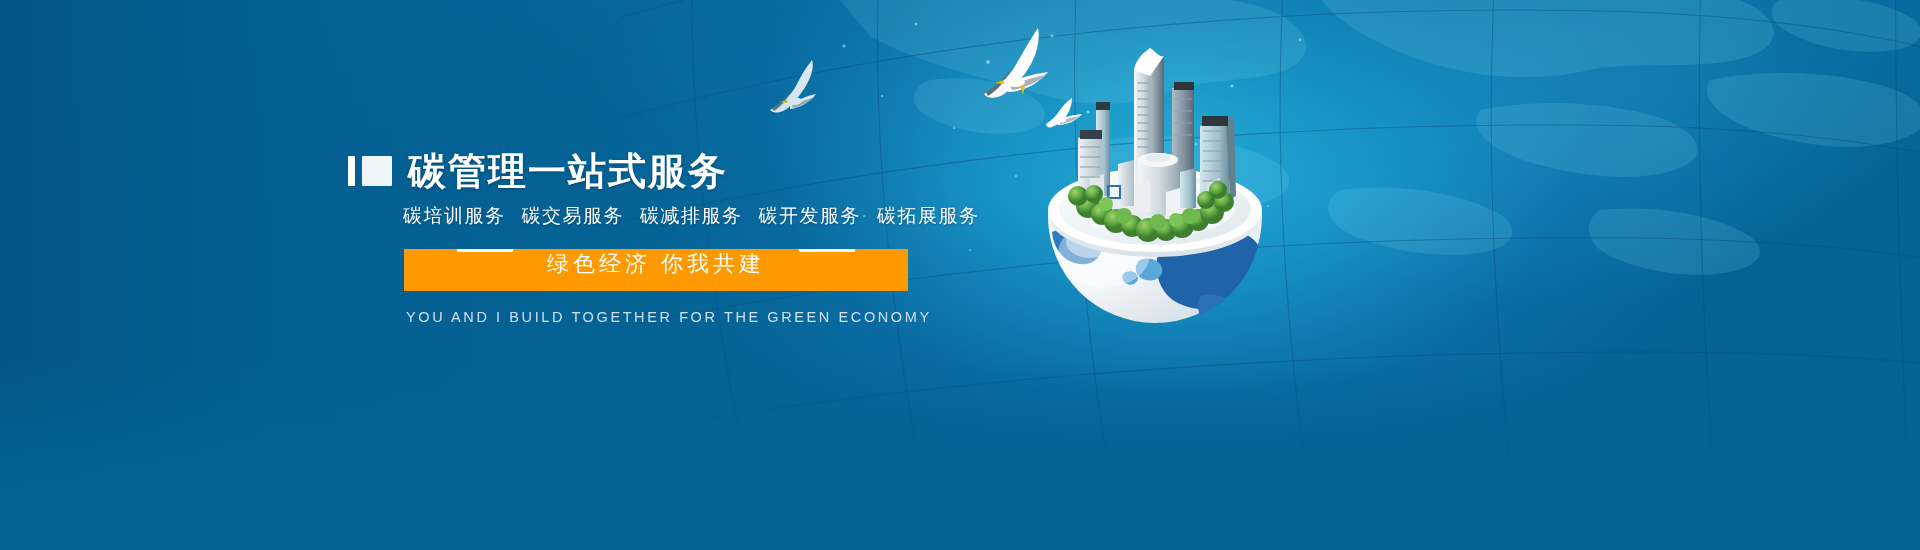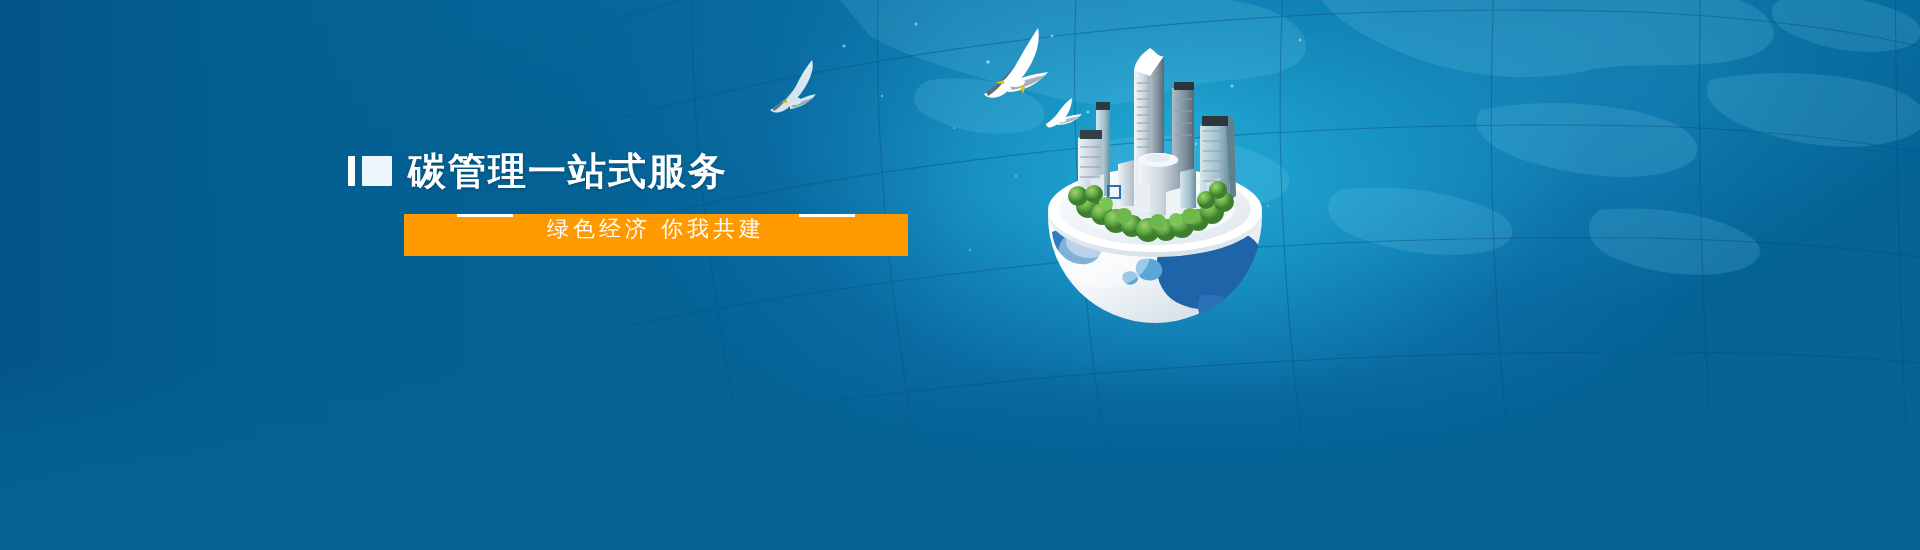--- a/index.html
+++ b/index.html
@@ -410,22 +410,30 @@
   <div class="content">
 
     <div class="title-row">
       <span class="logo-mark">
         <span class="logo-bar"></span>
         <span class="logo-square"></span>
       </span>
       <h1 class="main-title">碳管理一站式服务</h1>
     </div>
 
+    <div class="sub-services">
+      <span>碳培训服务</span>
+      <span>碳交易服务</span>
+      <span>碳减排服务</span>
+      <span>碳开发服务</span>
+      <span>碳拓展服务</span>
+    </div>
 
     <div class="slogan-bar">
       <i class="dash"></i>
       <span class="slogan-text">绿色经济  你我共建</span>
       <i class="dash"></i>
     </div>
 
+    <div class="en-tagline">YOU AND I BUILD TOGETHER FOR THE GREEN ECONOMY</div>
   </div>
 
 </div>
 
 </body></html>

